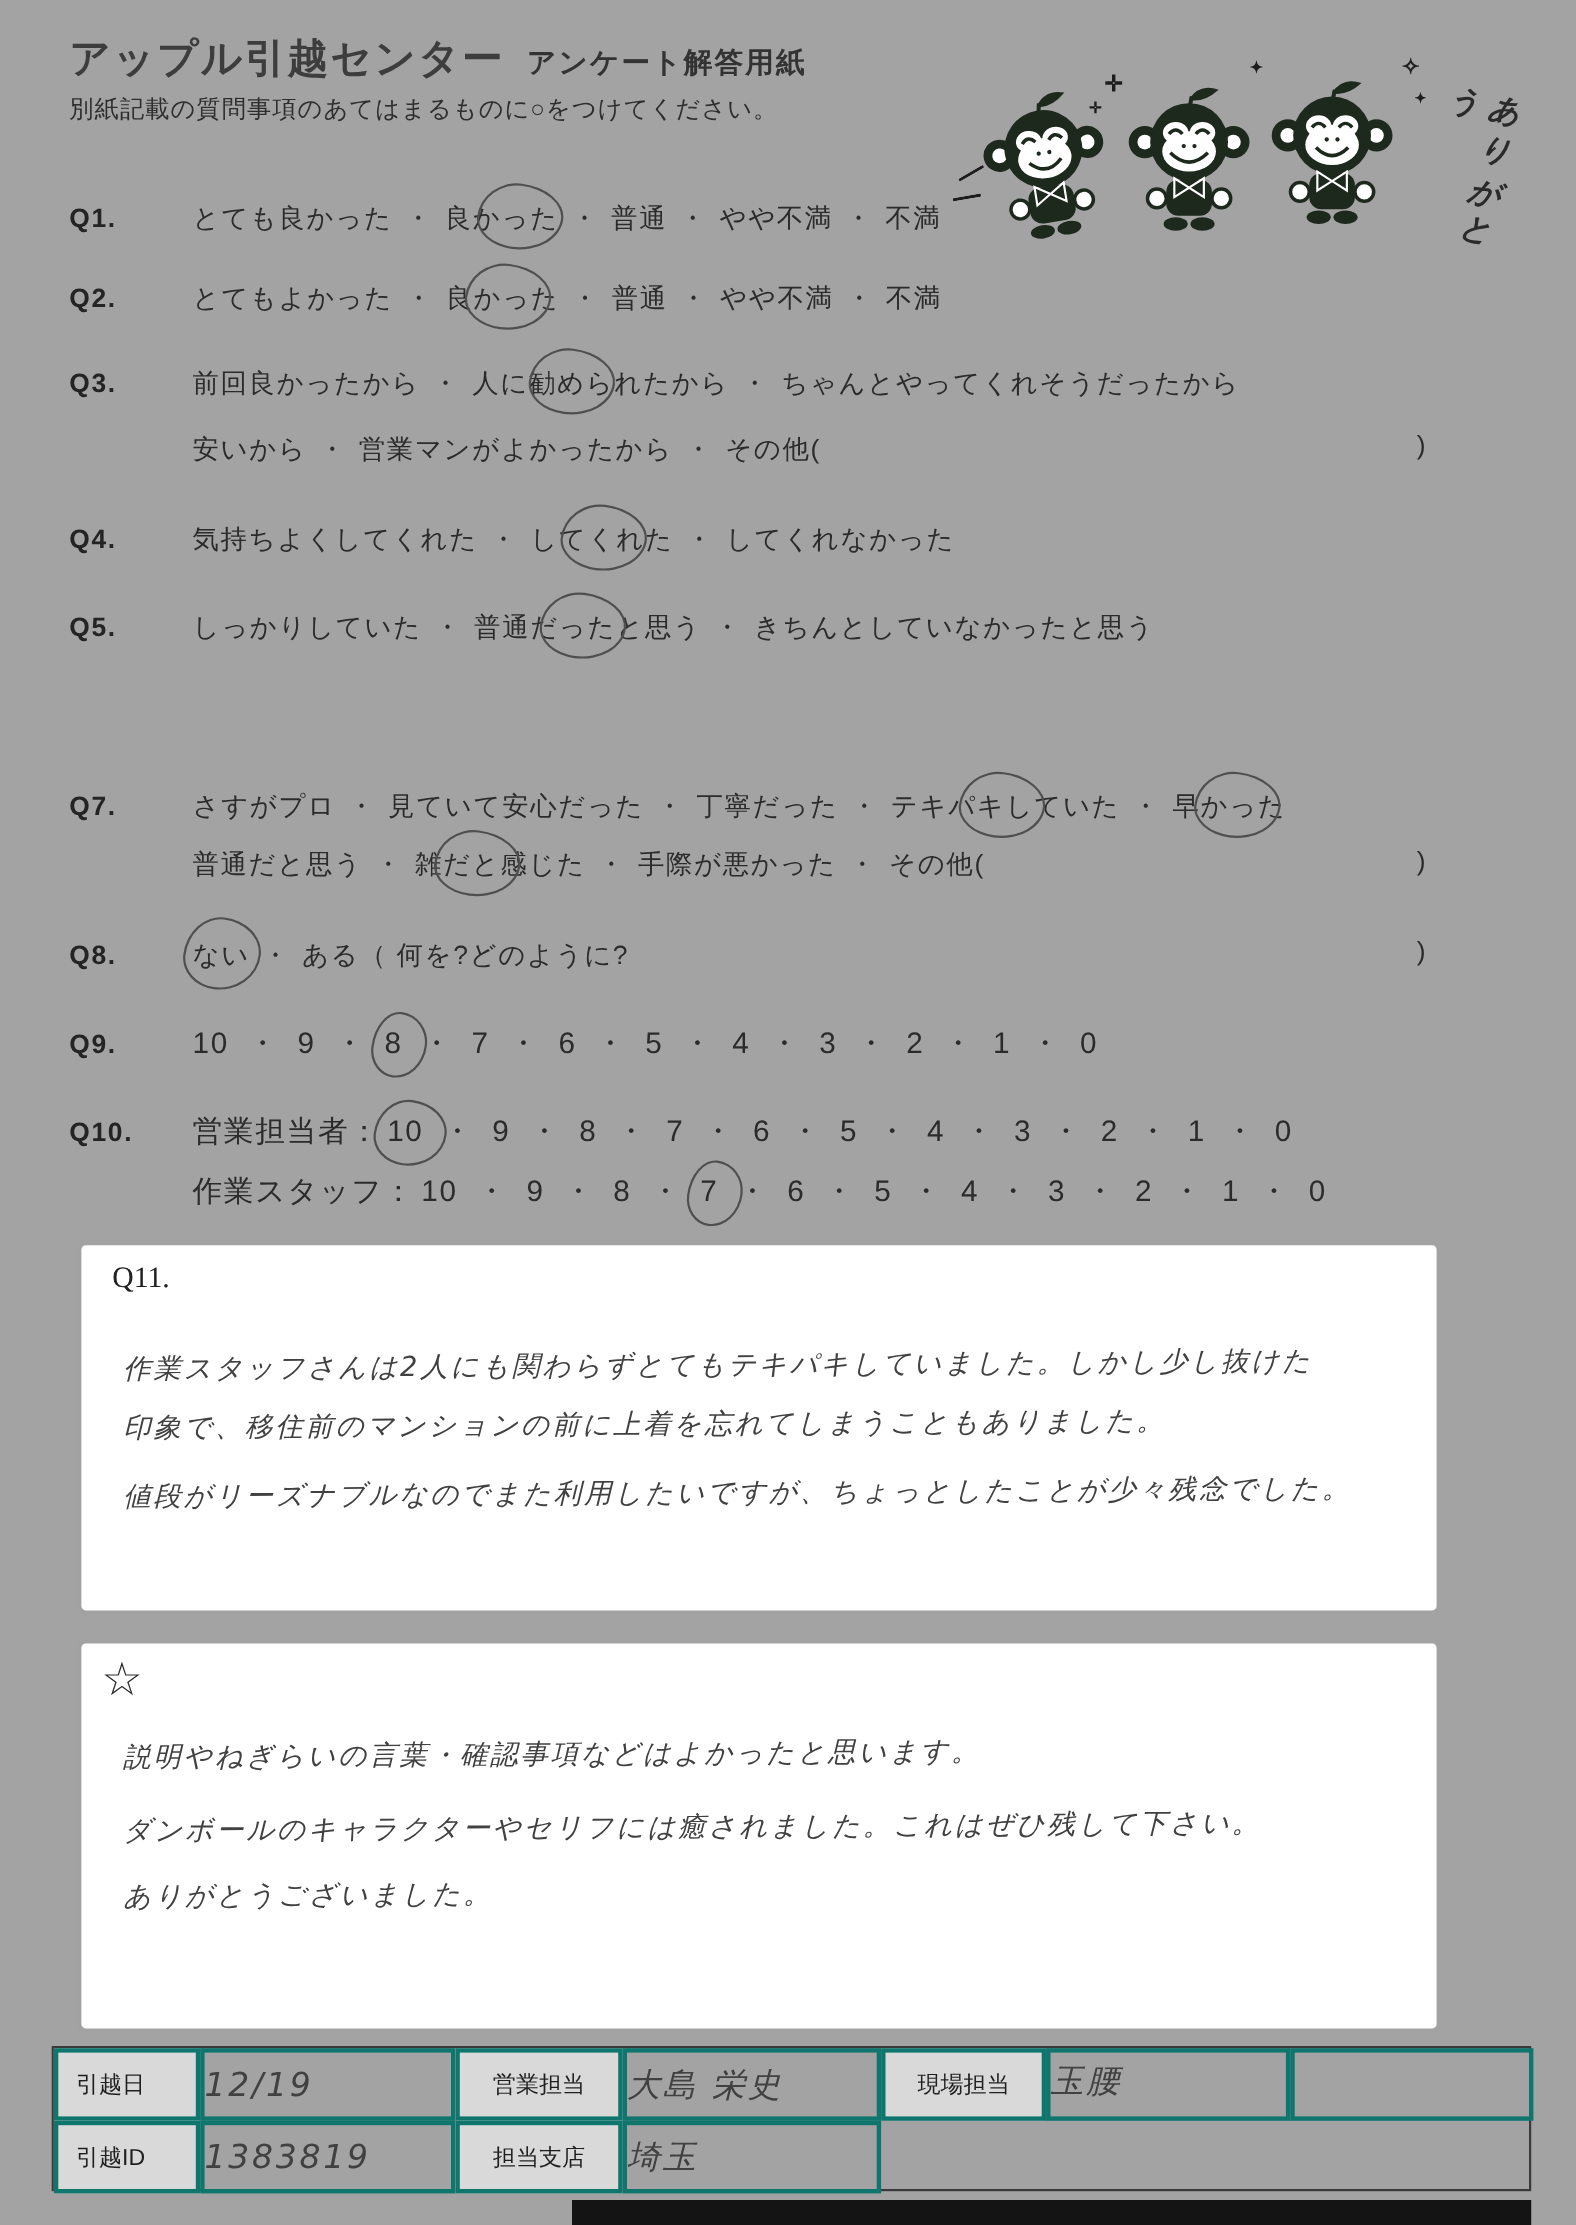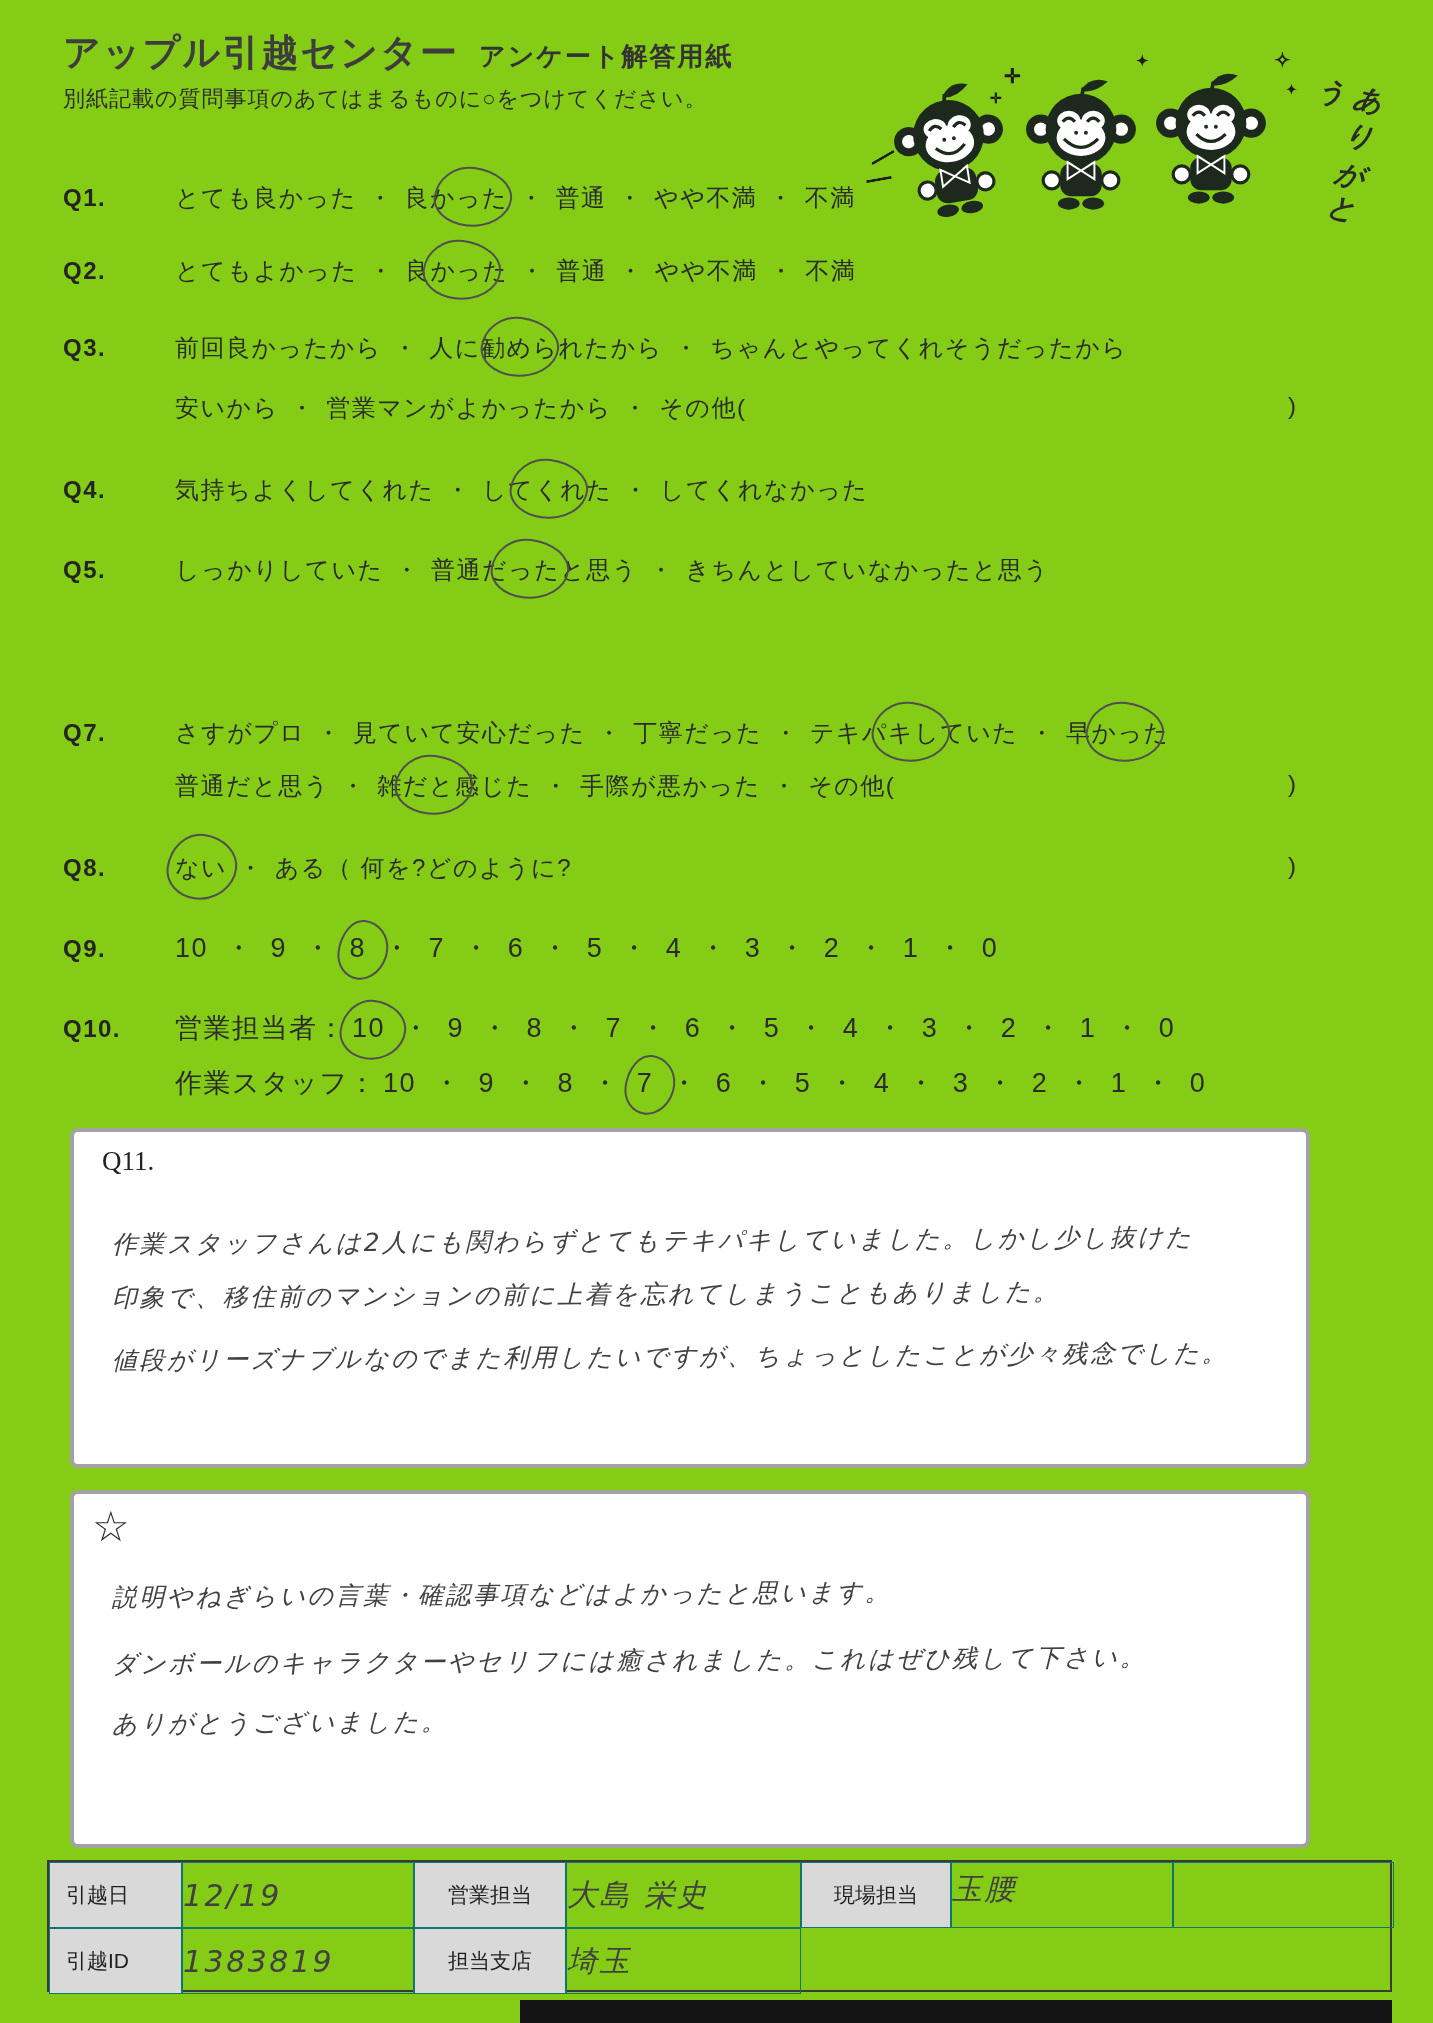--- a/index.html
+++ b/index.html
@@ -1,17 +1,17 @@
 <!DOCTYPE html>
 <html><head>
 <meta charset="utf-8">
 <style>
   html,body{margin:0;padding:0;background:#e8e8e8;}
   .page{
-    position:relative;width:1433px;height:2023px;background:#84cc16;
+    position:relative;width:1433px;height:2023px;background:#a3a3a3;
     font-family:"Liberation Sans",sans-serif;color:#2b2b2b;overflow:hidden;
     margin:0 auto;
   }
   
   .header{position:absolute;left:63px;top:28px;display:flex;align-items:baseline;gap:20px;}
   .brand{font-size:37px;font-weight:bold;color:#3d3d3d;letter-spacing:2px;}
   .form-title{font-size:26px;font-weight:bold;color:#333;letter-spacing:2px;}
   .instruction{position:absolute;left:63px;top:84px;font-size:22px;color:#2e2e2e;letter-spacing:1px;}
   
   .mascots{position:absolute;left:878px;top:38px;width:500px;height:200px;}
@@ -58,21 +58,21 @@
     font-family:"DejaVu Sans",sans-serif;font-style:italic;color:#414141;
     font-size:25px;letter-spacing:2.5px;white-space:nowrap;
   }
   .hline{position:absolute;left:38px;transform:rotate(-0.4deg);}
   
   .ftable{
     position:absolute;left:47px;top:1860px;width:1345px;height:132px;
     display:grid;grid-template-columns:133px 232px 152px 235px 150px 222px 221px;
     grid-template-rows:66px 66px;border:2px solid #3a3a3a;box-sizing:border-box;
   }
-  .cell{border:1px solid #0f766e;box-sizing:border-box;display:flex;align-items:center;font-size:21px;}
+  .cell{border:4px solid #0f766e;box-sizing:border-box;display:flex;align-items:center;font-size:21px;}
   .cell.lab{background:#d9d9d9;color:#1f1f1f;}
   .cell.lab.left{padding-left:16px;}
   .cell.lab.center{justify-content:center;}
   .cell.val{}
   .cell .hand{font-size:30px;}
   .span2{grid-row:span 2;}
   .val-top{align-items:flex-start;padding-top:6px;}
   
   .scan-bar{position:absolute;left:520px;top:2000px;width:872px;height:23px;background:#141414;}
 </style>

